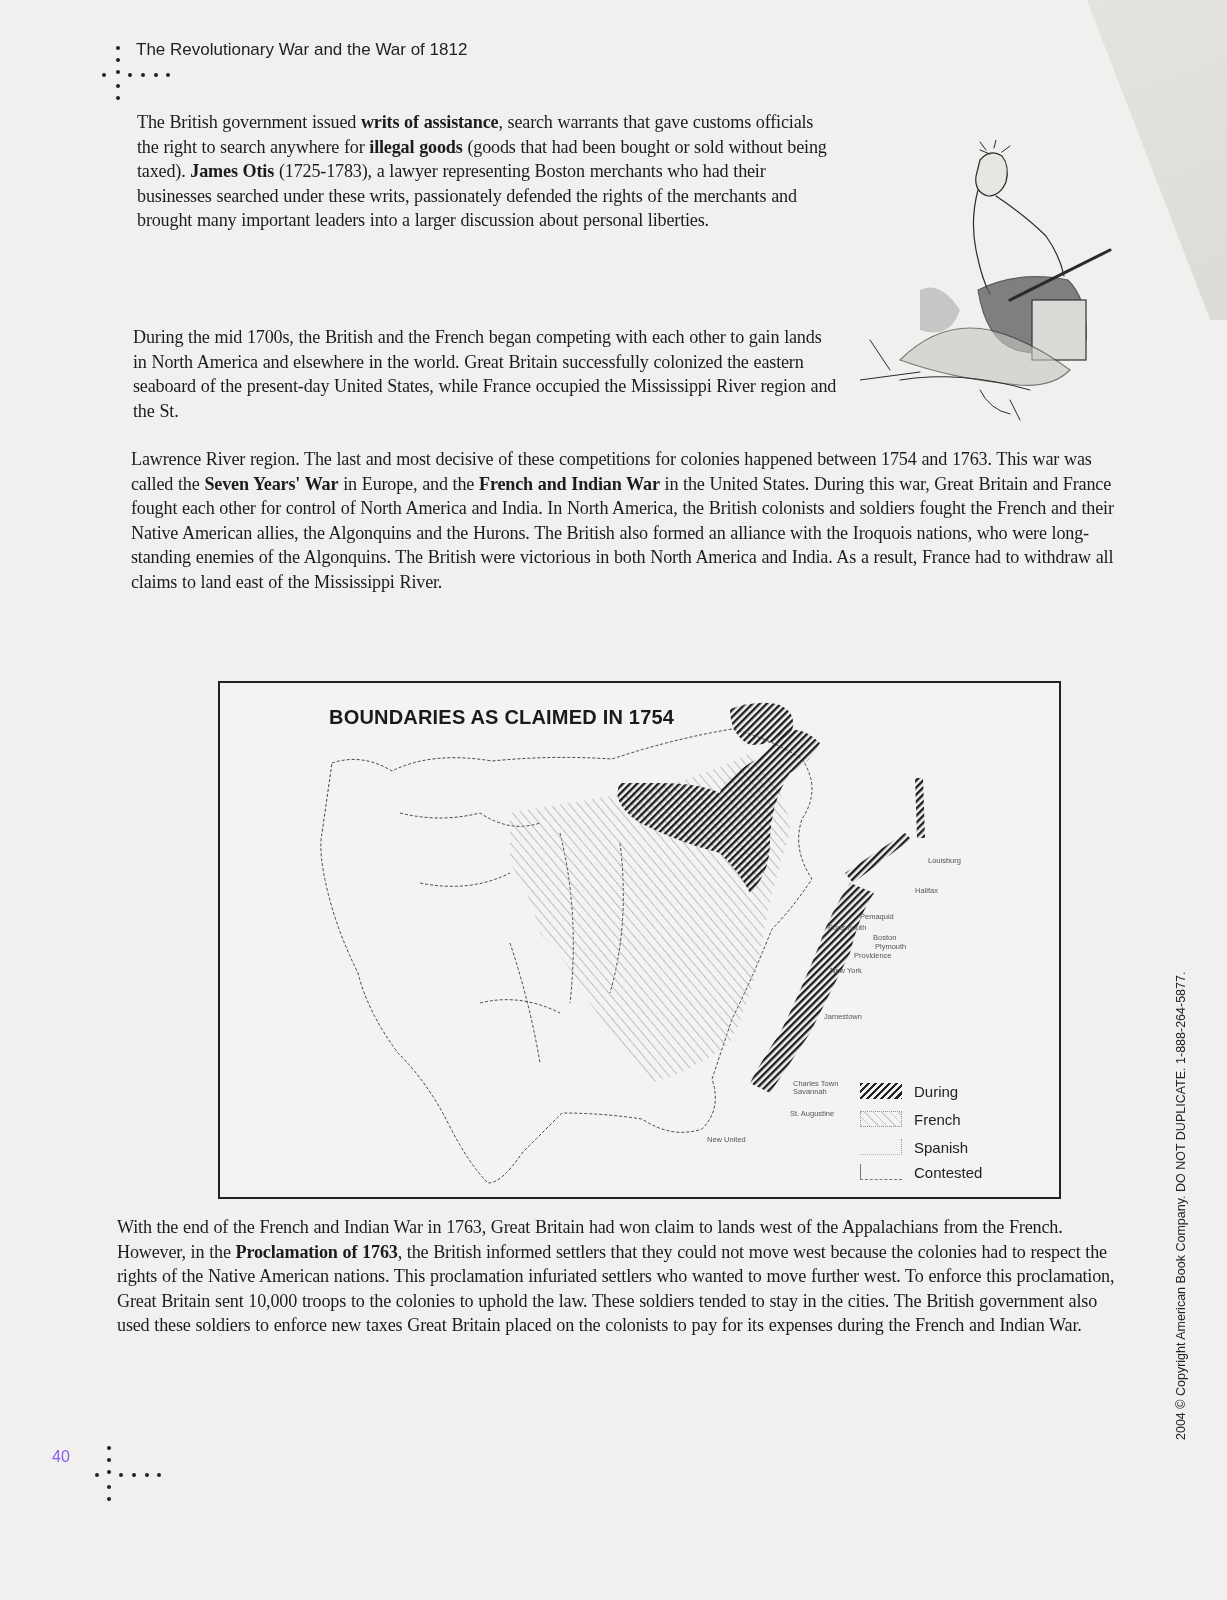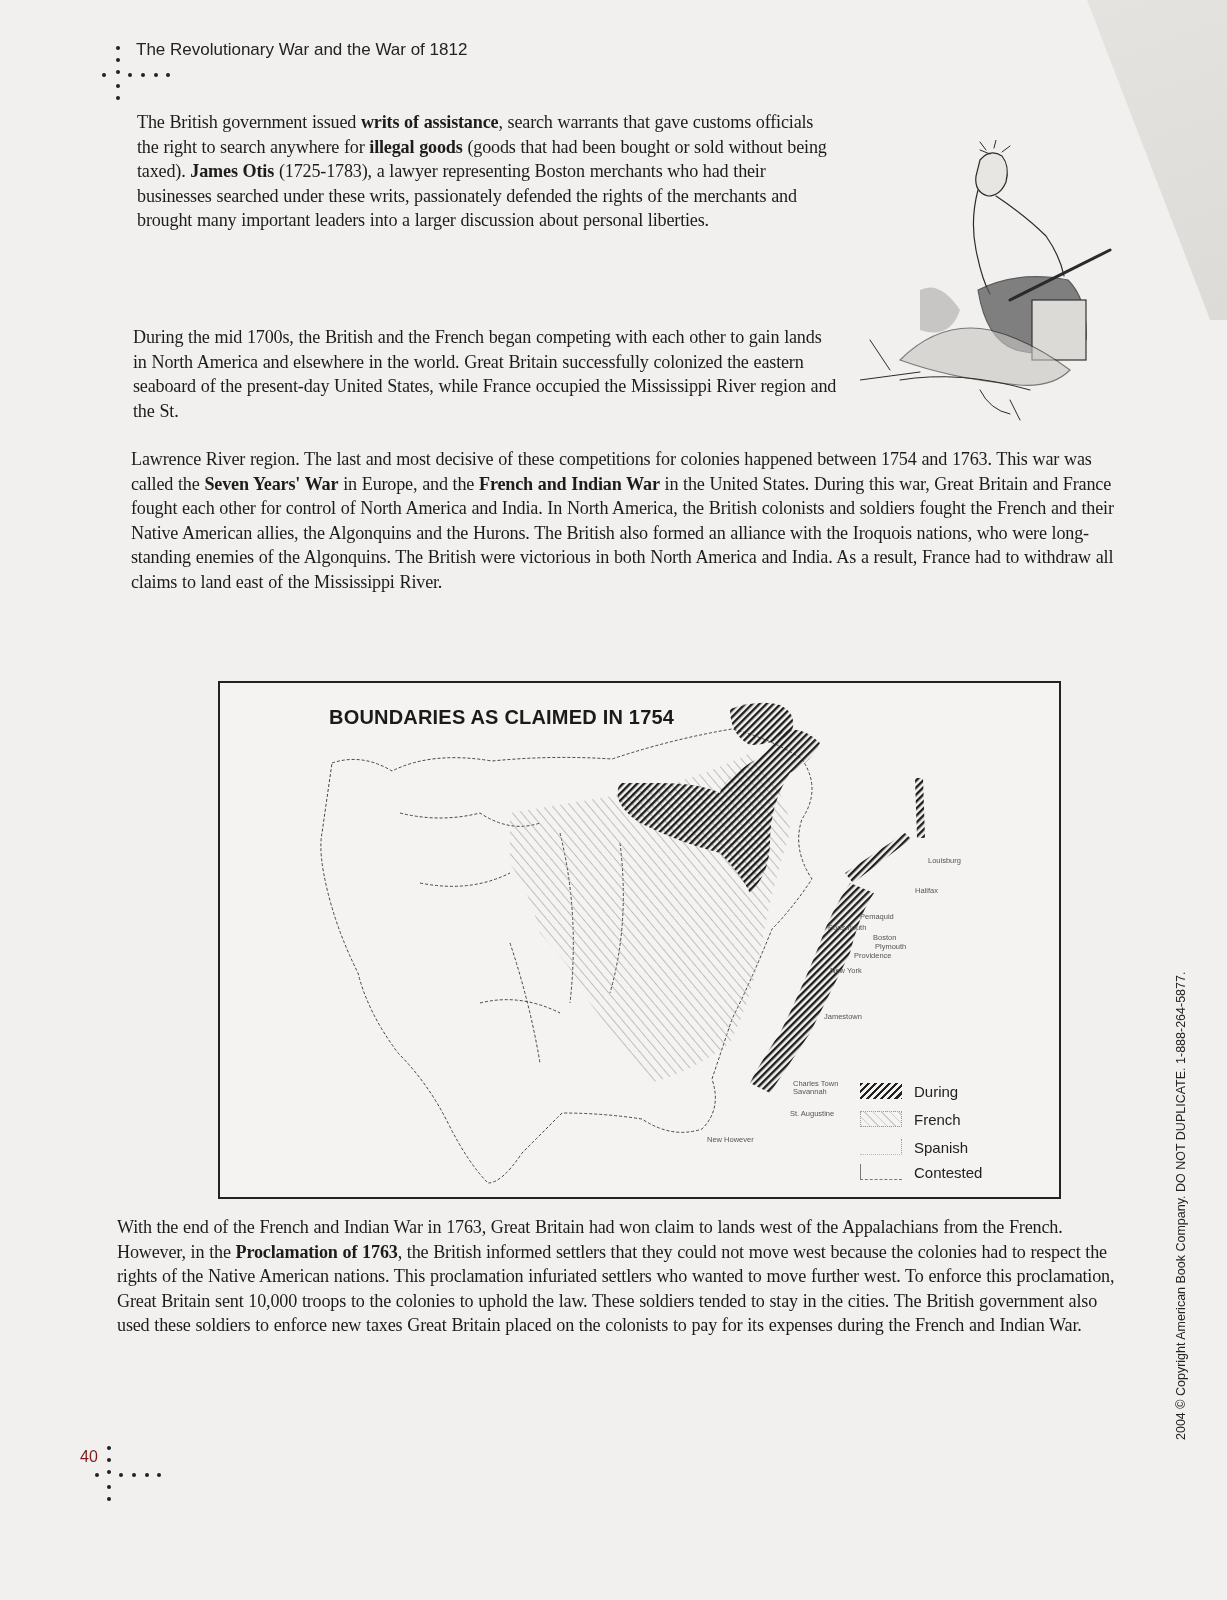--- a/index.html
+++ b/index.html
@@ -59,22 +59,22 @@
     .legend-row { position: absolute; left: 0; height: 20px; display: flex; align-items: center; white-space: nowrap; }
     .legend-swatch { width: 42px; height: 16px; margin-right: 12px; box-sizing: border-box; }
     .sw-english {
       background: repeating-linear-gradient(135deg, #222 0 2.5px, transparent 2.5px 5px);
     }
     .sw-french { border: 1px dotted #999; background: repeating-linear-gradient(45deg, #ccc 0 1px, transparent 1px 6px); }
     .sw-spanish { border-right: 1px dotted #999; border-bottom: 1px dotted #bbb; }
     .sw-contested { border-left: 1px solid #777; border-bottom: 1px dashed #777; }
     .legend-label { font-family: "Liberation Sans", sans-serif; font-size: 15px; color: #222; }
     .page-num {
-      position: absolute; left: 80px; top: 1448px;
-      font-family: "Liberation Sans", sans-serif; font-size: 16px; color: #7f1d1d;
+      position: absolute; left: 52px; top: 1448px;
+      font-family: "Liberation Sans", sans-serif; font-size: 16px; color: #8b5cf6;
     }
     .copyright {
       position: absolute; left: 1174px; top: 1440px;
       transform: rotate(-90deg); transform-origin: left top;
       font-family: "Liberation Sans", sans-serif; font-size: 12.5px; color: #222;
       white-space: nowrap;
     }
   </style>
 </head>
 <body>
@@ -152,21 +152,21 @@
       <div class="city" style="left: 640px; top: 229px;">Pemaquid</div>
       <div class="city" style="left: 608px; top: 240px;">Portsmouth</div>
       <div class="city" style="left: 653px; top: 250px;">Boston</div>
       <div class="city" style="left: 655px; top: 259px;">Plymouth</div>
       <div class="city" style="left: 634px; top: 268px;">Providence</div>
       <div class="city" style="left: 610px; top: 283px;">New York</div>
       <div class="city" style="left: 604px; top: 329px;">Jamestown</div>
       <div class="city" style="left: 573px; top: 396px;">Charles Town</div>
       <div class="city" style="left: 573px; top: 404px;">Savannah</div>
       <div class="city" style="left: 570px; top: 426px;">St. Augustine</div>
-      <div class="city" style="left: 487px; top: 452px;">New However</div>
+      <div class="city" style="left: 487px; top: 452px;">New United</div>
     </div>
 
   <div class="legend">
     <div class="legend-row" style="top:0px">
       <div class="legend-swatch sw-english"></div>
       <span class="legend-label">During</span>
     </div>
     <div class="legend-row" style="top:28px">
       <div class="legend-swatch sw-french"></div>
       <span class="legend-label">French</span>

